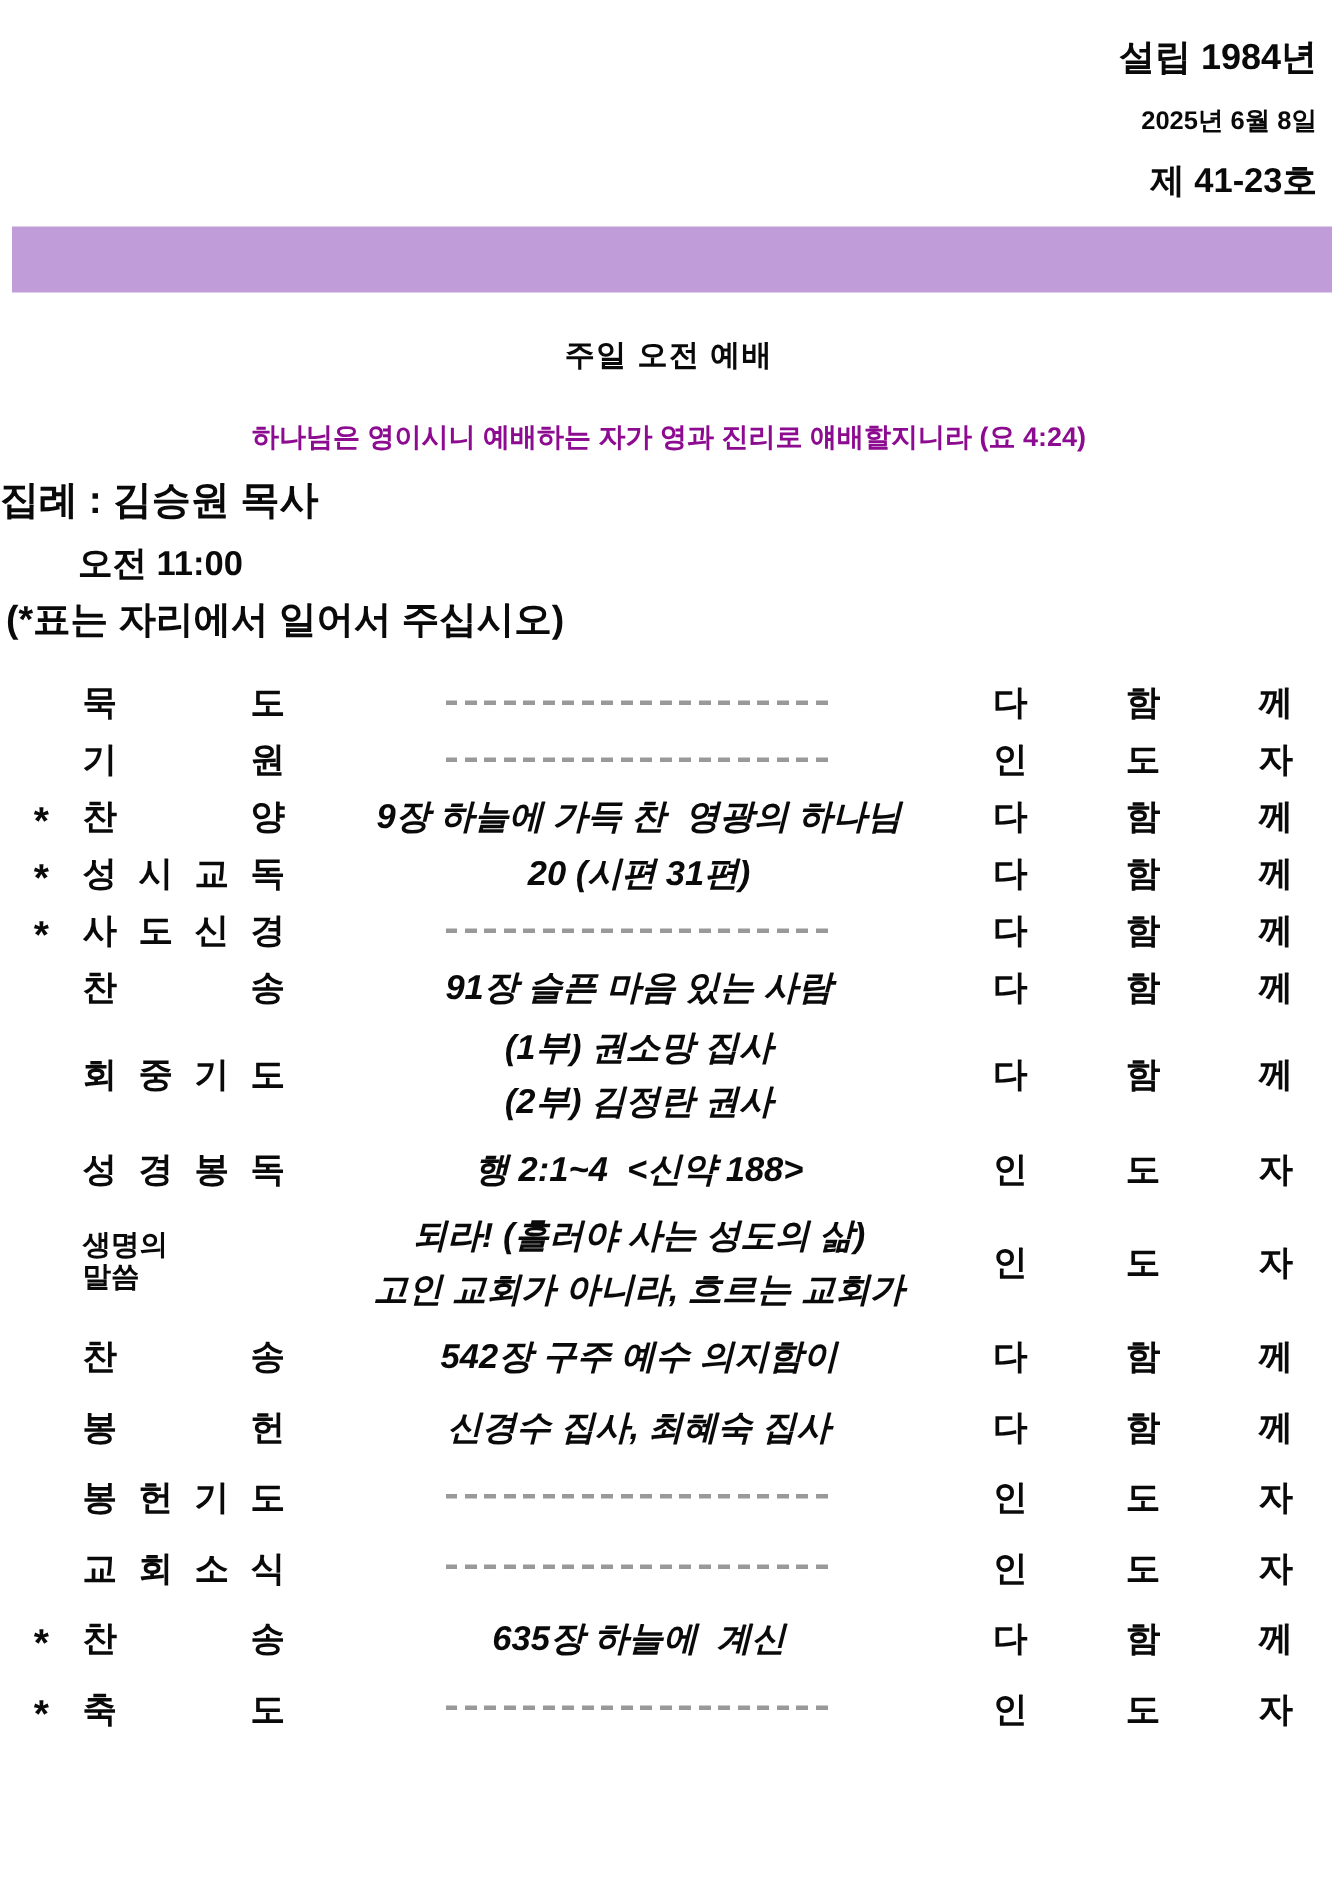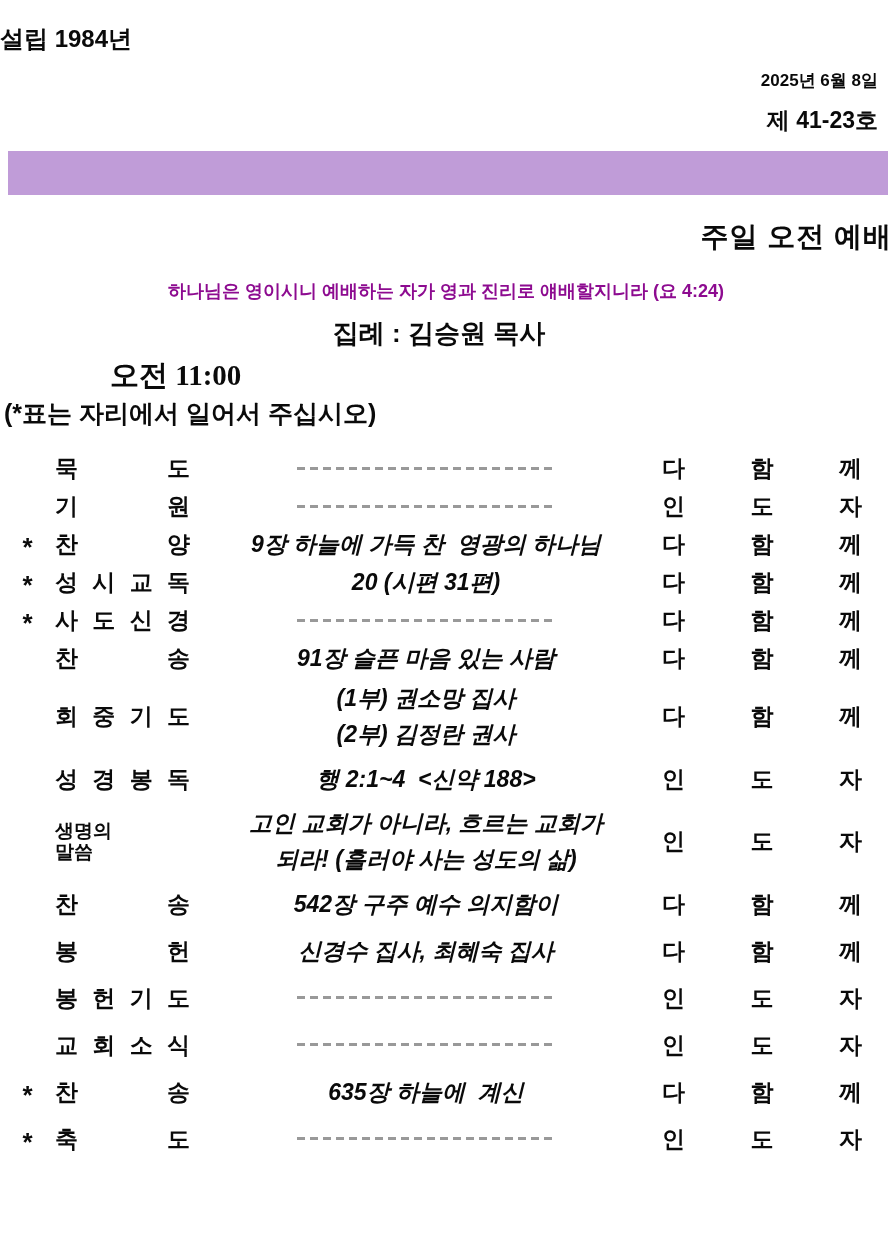--- a/index.html
+++ b/index.html
@@ -8,61 +8,61 @@
     width:892px;height:1258px;
     background:#fff;
     font-family:"Liberation Sans","DejaVu Sans",sans-serif;
     font-weight:bold;
     color:#0a0a0a;
     overflow:hidden;
     margin:0 auto;
   }
   
   .hline1{
-    display:flex;align-items:baseline;
+    display:flex;justify-content:flex-end;align-items:baseline;
     gap:55px;padding:24px 14px 0 0;
     font-size:24px;line-height:30px;
   }
   .church-name{letter-spacing:-0.5px;}
   .hline2{
     text-align:right;padding:12px 14px 0 0;
     font-size:17px;line-height:30px;
   }
   .hline3{
     text-align:right;padding:10px 14px 0 0;
     font-size:23px;line-height:29px;margin-left:20px;
   }
   .banner{
     margin:16px 4px 0 8px;
     height:44px;
     background:var(--banner,#c09cd8);
   }
   .service-title{
     margin:24px 0 6px 0;
-    text-align:right;
-    font-size:28px;line-height:36px;
+    text-align:center;
+    font-size:20px;line-height:36px;
     letter-spacing:1px;
     font-weight:bold;
   }
   .verse{
     margin-top:24px;
     text-align:center;
     font-size:18px;line-height:24px;
     color:var(--verse,#8d0b90);
     white-space:pre;
   }
   .officiant{
     margin-top:14px;
-    text-align:center;padding-right:14px;
+    text-align:left;padding-right:14px;
     font-size:26px;line-height:32px;
   }
   .service-time{
     margin-top:12px;
-    padding-left:110px;
-    font-size:29px;line-height:28px;font-family:Liberation Serif, serif;
+    padding-left:52px;
+    font-size:23px;line-height:28px;
   }
   .stand-note{
     margin-top:8px;
     padding-left:4px;
     font-size:25px;line-height:32px;
   }
   
   .order{margin-top:20px;}
   .row{
     display:flex;align-items:center;
@@ -272,22 +272,22 @@
           <span>자</span>
         </div>
   </div>
       <div class="row wide double">
     <div class="cell-star"></div>
     <div class="cell-label small">
           <div class="label-line">생명의</div>
           <div class="label-line">말씀</div>
         </div>
     <div class="cell-content">
+          <div class="content-line">되라! (흘러야 사는 성도의 삶)</div>
           <div class="content-line">고인 교회가 아니라, 흐르는 교회가</div>
-          <div class="content-line">되라! (흘러야 사는 성도의 삶)</div>
         </div>
     <div class="cell-by">
           <span>인</span>
           <span>도</span>
           <span>자</span>
         </div>
   </div>
       <div class="row wide">
     <div class="cell-star"></div>
     <div class="cell-label">

